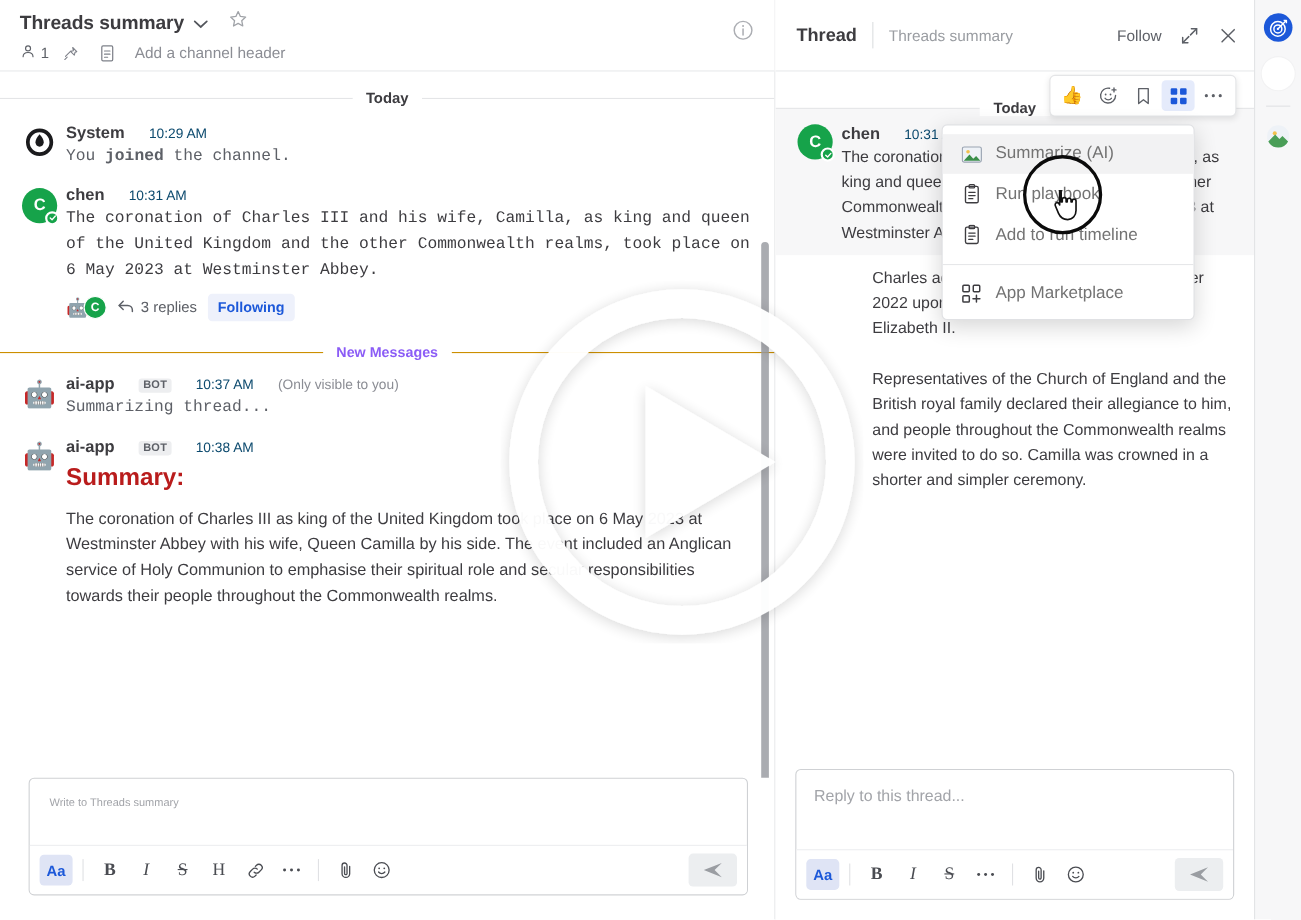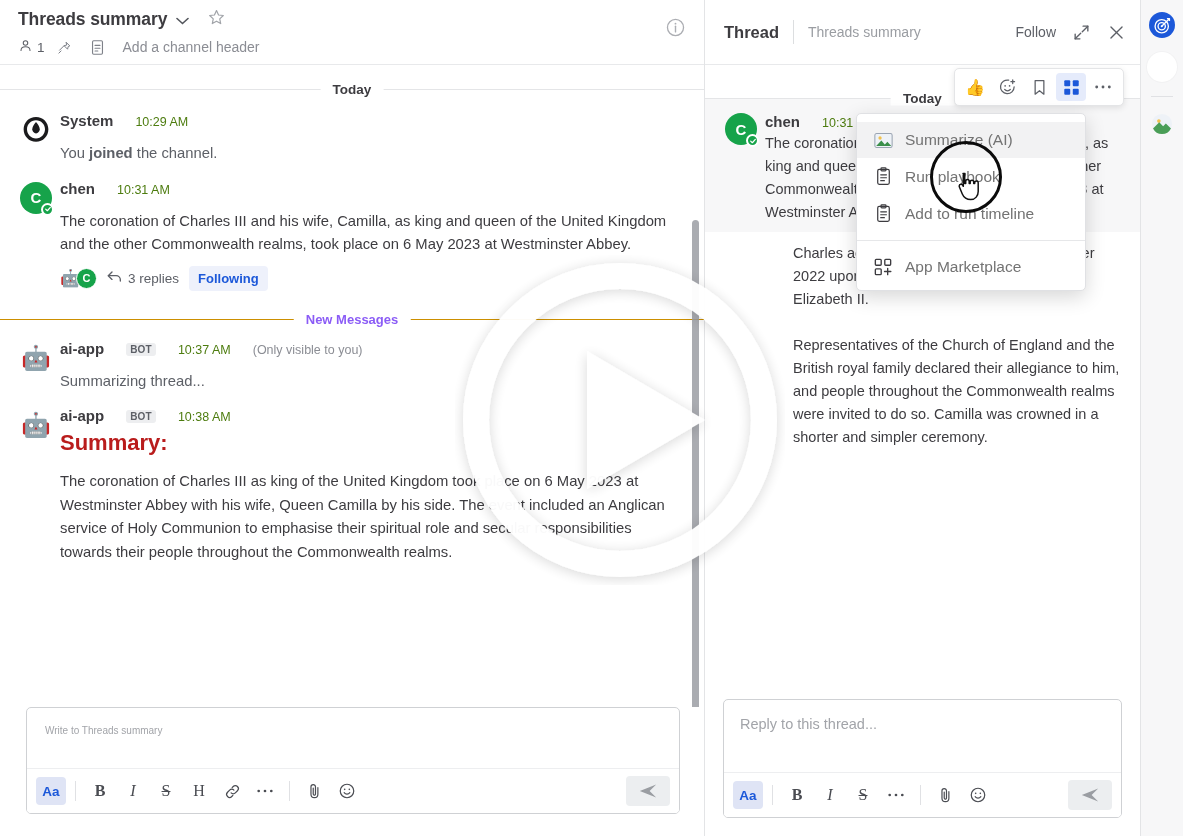--- a/index.html
+++ b/index.html
@@ -63,27 +63,27 @@
   .new-divider .pill {
     position: absolute; left: 50%; transform: translate(-50%,-50%);
     background: #fff; padding: 0 12px; font-size: 13px; font-weight: bold;
     color: #8b5cf6; white-space: nowrap;
   }
   .msg { display: flex; padding: 10px 20px 2px 20px; }
   .msg .avatar-col { flex: 0 0 40px; padding-top: 2px; }
   .msg .body-col { flex: 1 1 auto; min-width: 0; }
   .msg-head { display: flex; align-items: baseline; gap: 22px; }
   .msg-author { font-size: 15px; font-weight: bold; color: #3d3c40; }
-  .msg-time { font-size: 12.5px; color: #4d7c0f; }
+  .msg-time { font-size: 12.5px; color: #0c4a6e; }
   .bot-tag {
     font-size: 10px; font-weight: bold; color: #5d6067; background: #edeef0;
     border-radius: 3px; padding: 1px 4px; letter-spacing: 0.2px; position: relative; top: -1px;
   }
   .msg-only-you { font-size: 12.5px; color: #8b8d94; }
-  .msg-text { font-size: 14.8px; line-height: 23.5px; color: #3d3c40; margin-top: 13px; }
+  .msg-text { font-size: 14.8px; line-height: 23.5px; color: #3d3c40; margin-top: 2px; font-family: Liberation Mono, monospace; }
   .msg-text.muted { color: #5d6067; }
   .msg-text .b { font-weight: bold; }
   .summary-h { font-size: 22px; font-weight: bold; color: #b91c1c; margin-top: 6px; }
   .summary-p { font-size: 14.8px; line-height: 23.5px; color: #3d3c40; margin-top: 14px; }
 
   
   .av { width: 32px; height: 32px; border-radius: 5px; position: relative;
         display: flex; align-items: center; justify-content: center; }
   .av-green { background: #16a34a; color: #fff; font-size: 15px; font-weight: bold; border-radius: 50%; }
   .av-sys { background: #fff; }

